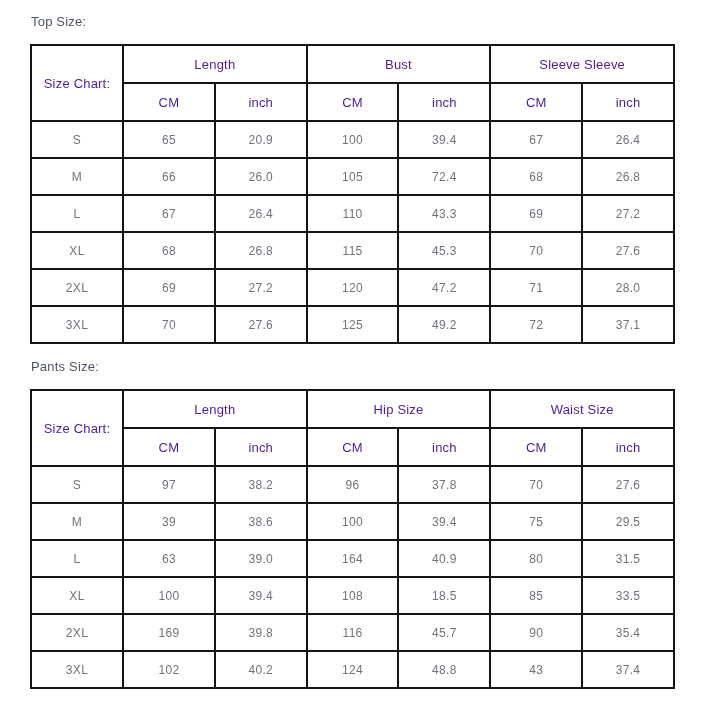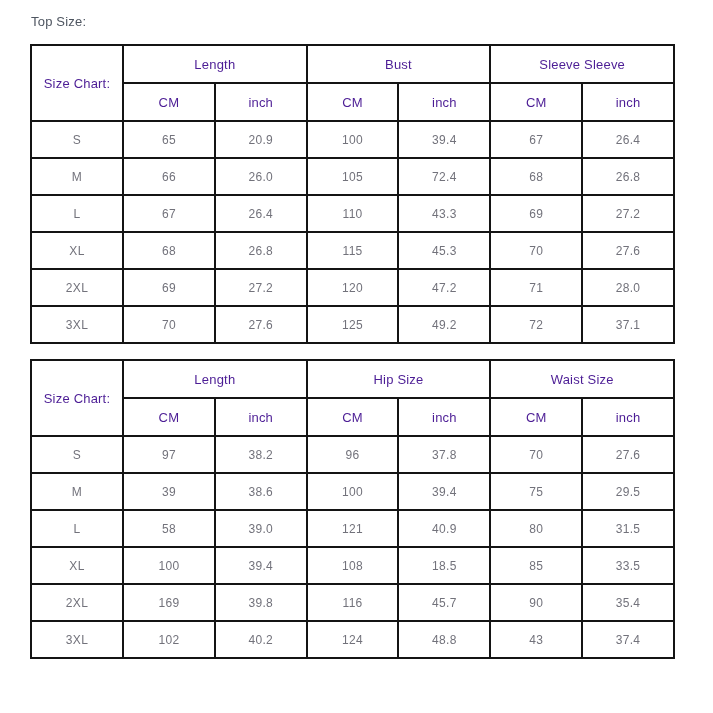--- a/index.html
+++ b/index.html
@@ -146,20 +146,21 @@
           <td>70</td>
           <td>27.6</td>
           <td>125</td>
           <td>49.2</td>
           <td>72</td>
           <td>37.1</td>
         </tr>
       </tbody>
   </table>
 
+  <div class="size-label second">Pants Size:</div>
 
   <table class="size-table">
     <colgroup>
       <col class="c0">
         <col>
         <col>
         <col>
         <col>
         <col>
         <col>
@@ -194,23 +195,23 @@
           <td>M</td>
           <td>39</td>
           <td>38.6</td>
           <td>100</td>
           <td>39.4</td>
           <td>75</td>
           <td>29.5</td>
         </tr>
         <tr>
           <td>L</td>
-          <td>58</td>
+          <td>63</td>
           <td>39.0</td>
-          <td>121</td>
+          <td>164</td>
           <td>40.9</td>
           <td>80</td>
           <td>31.5</td>
         </tr>
         <tr>
           <td>XL</td>
           <td>100</td>
           <td>39.4</td>
           <td>108</td>
           <td>18.5</td>

